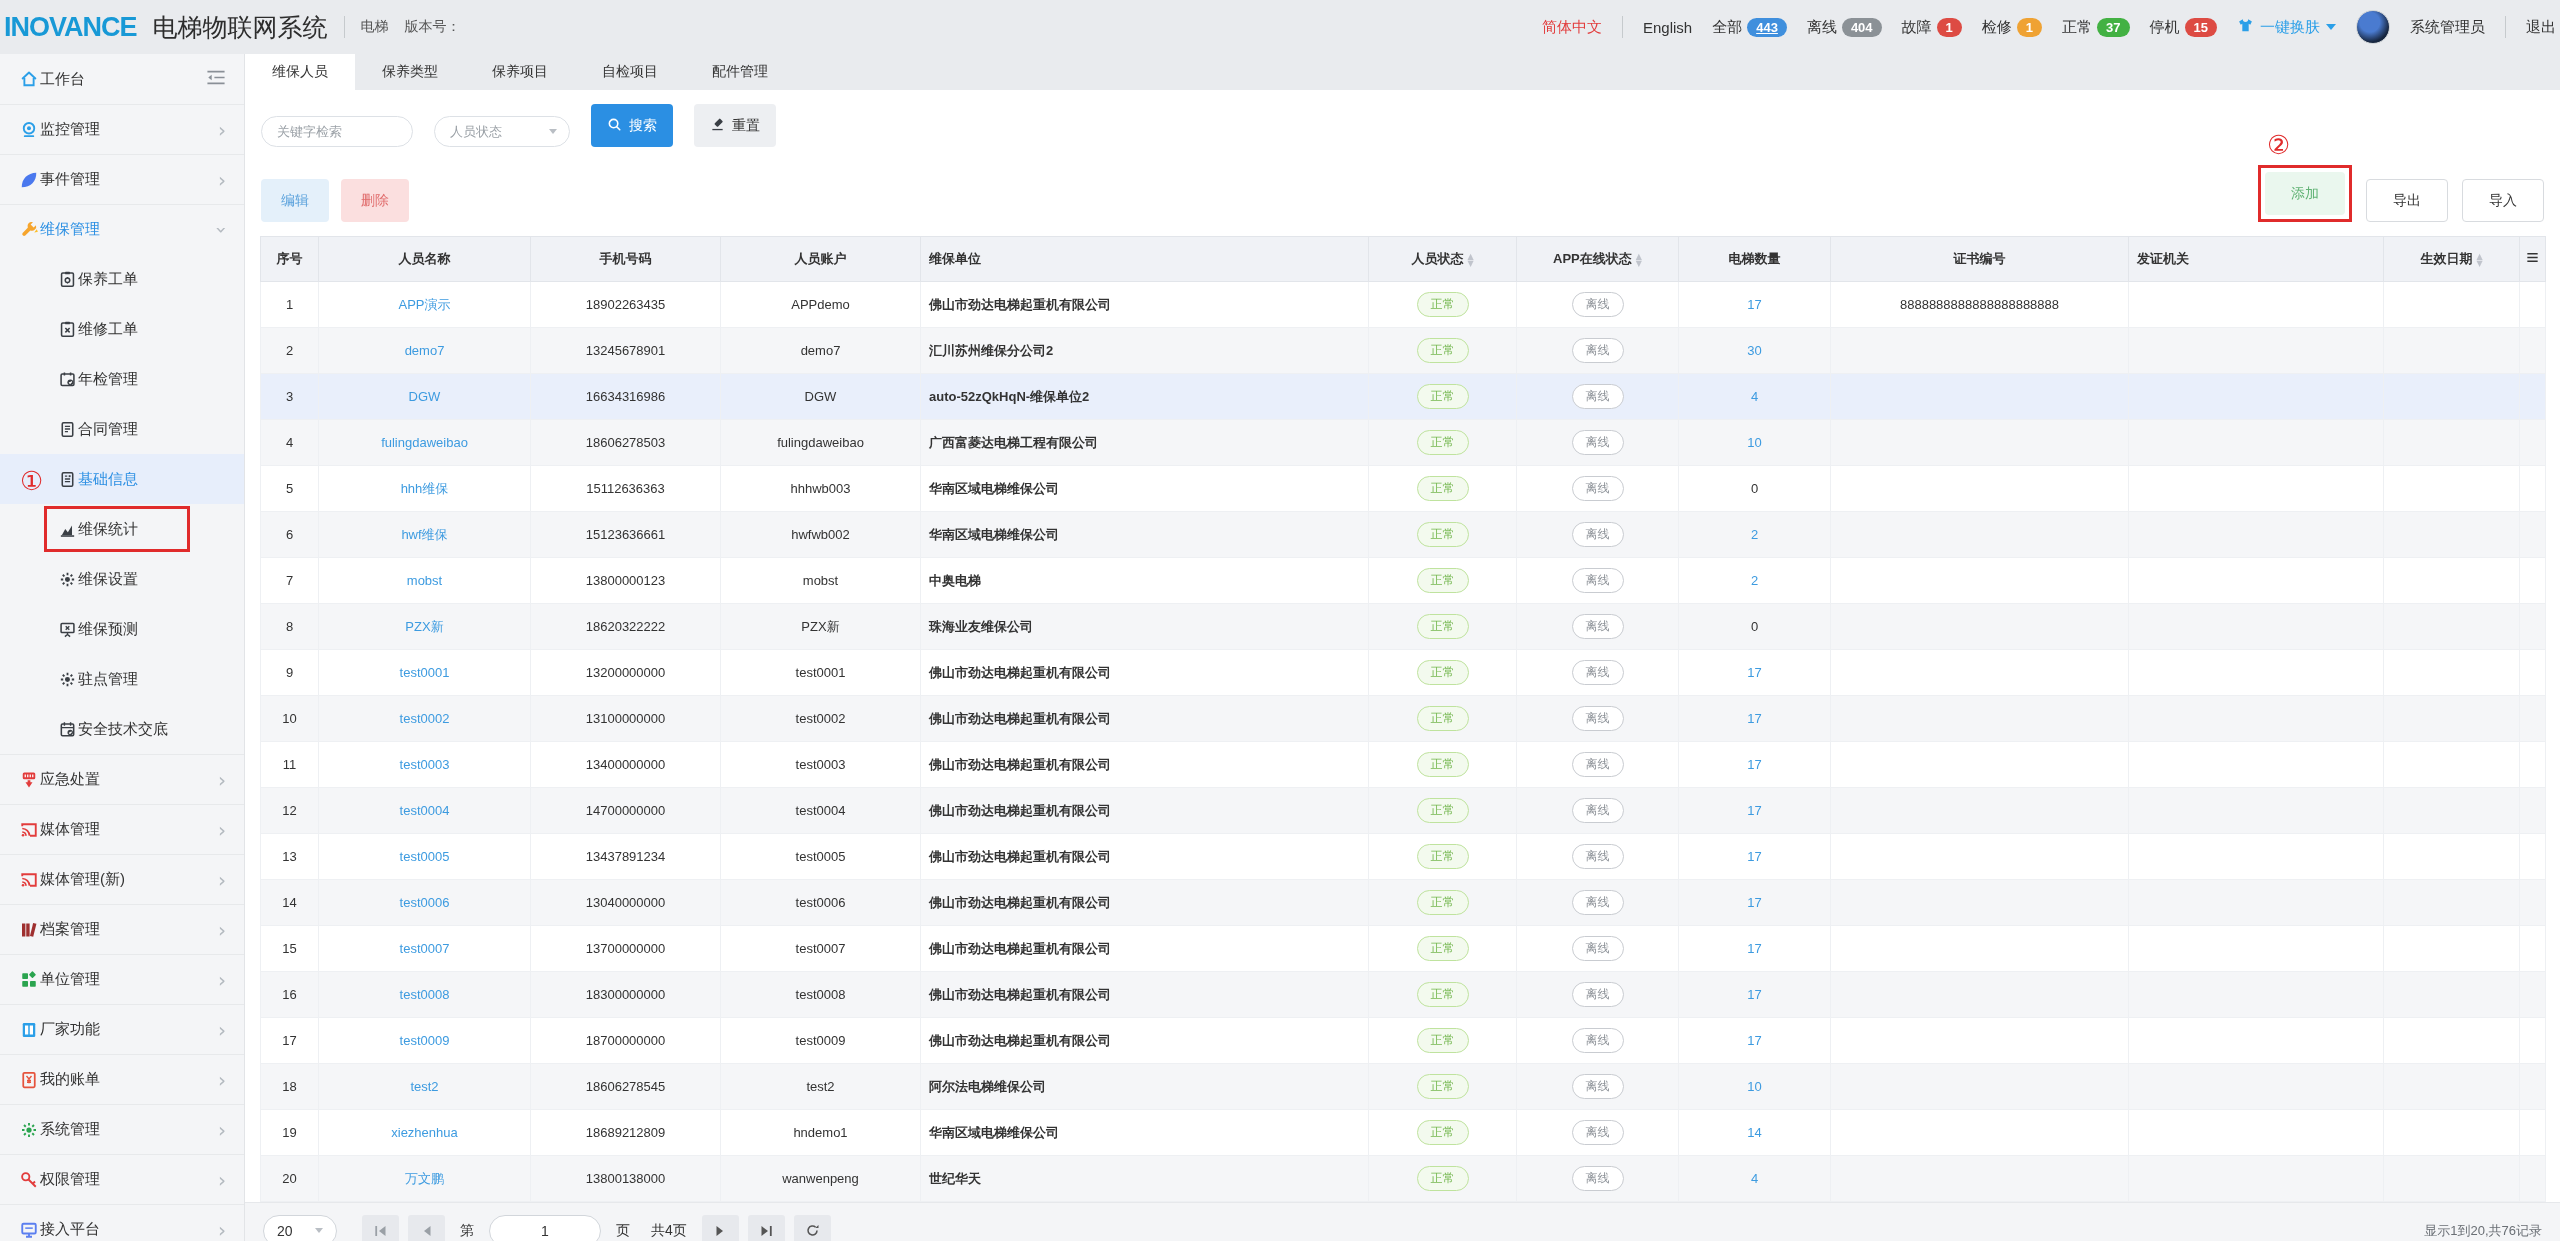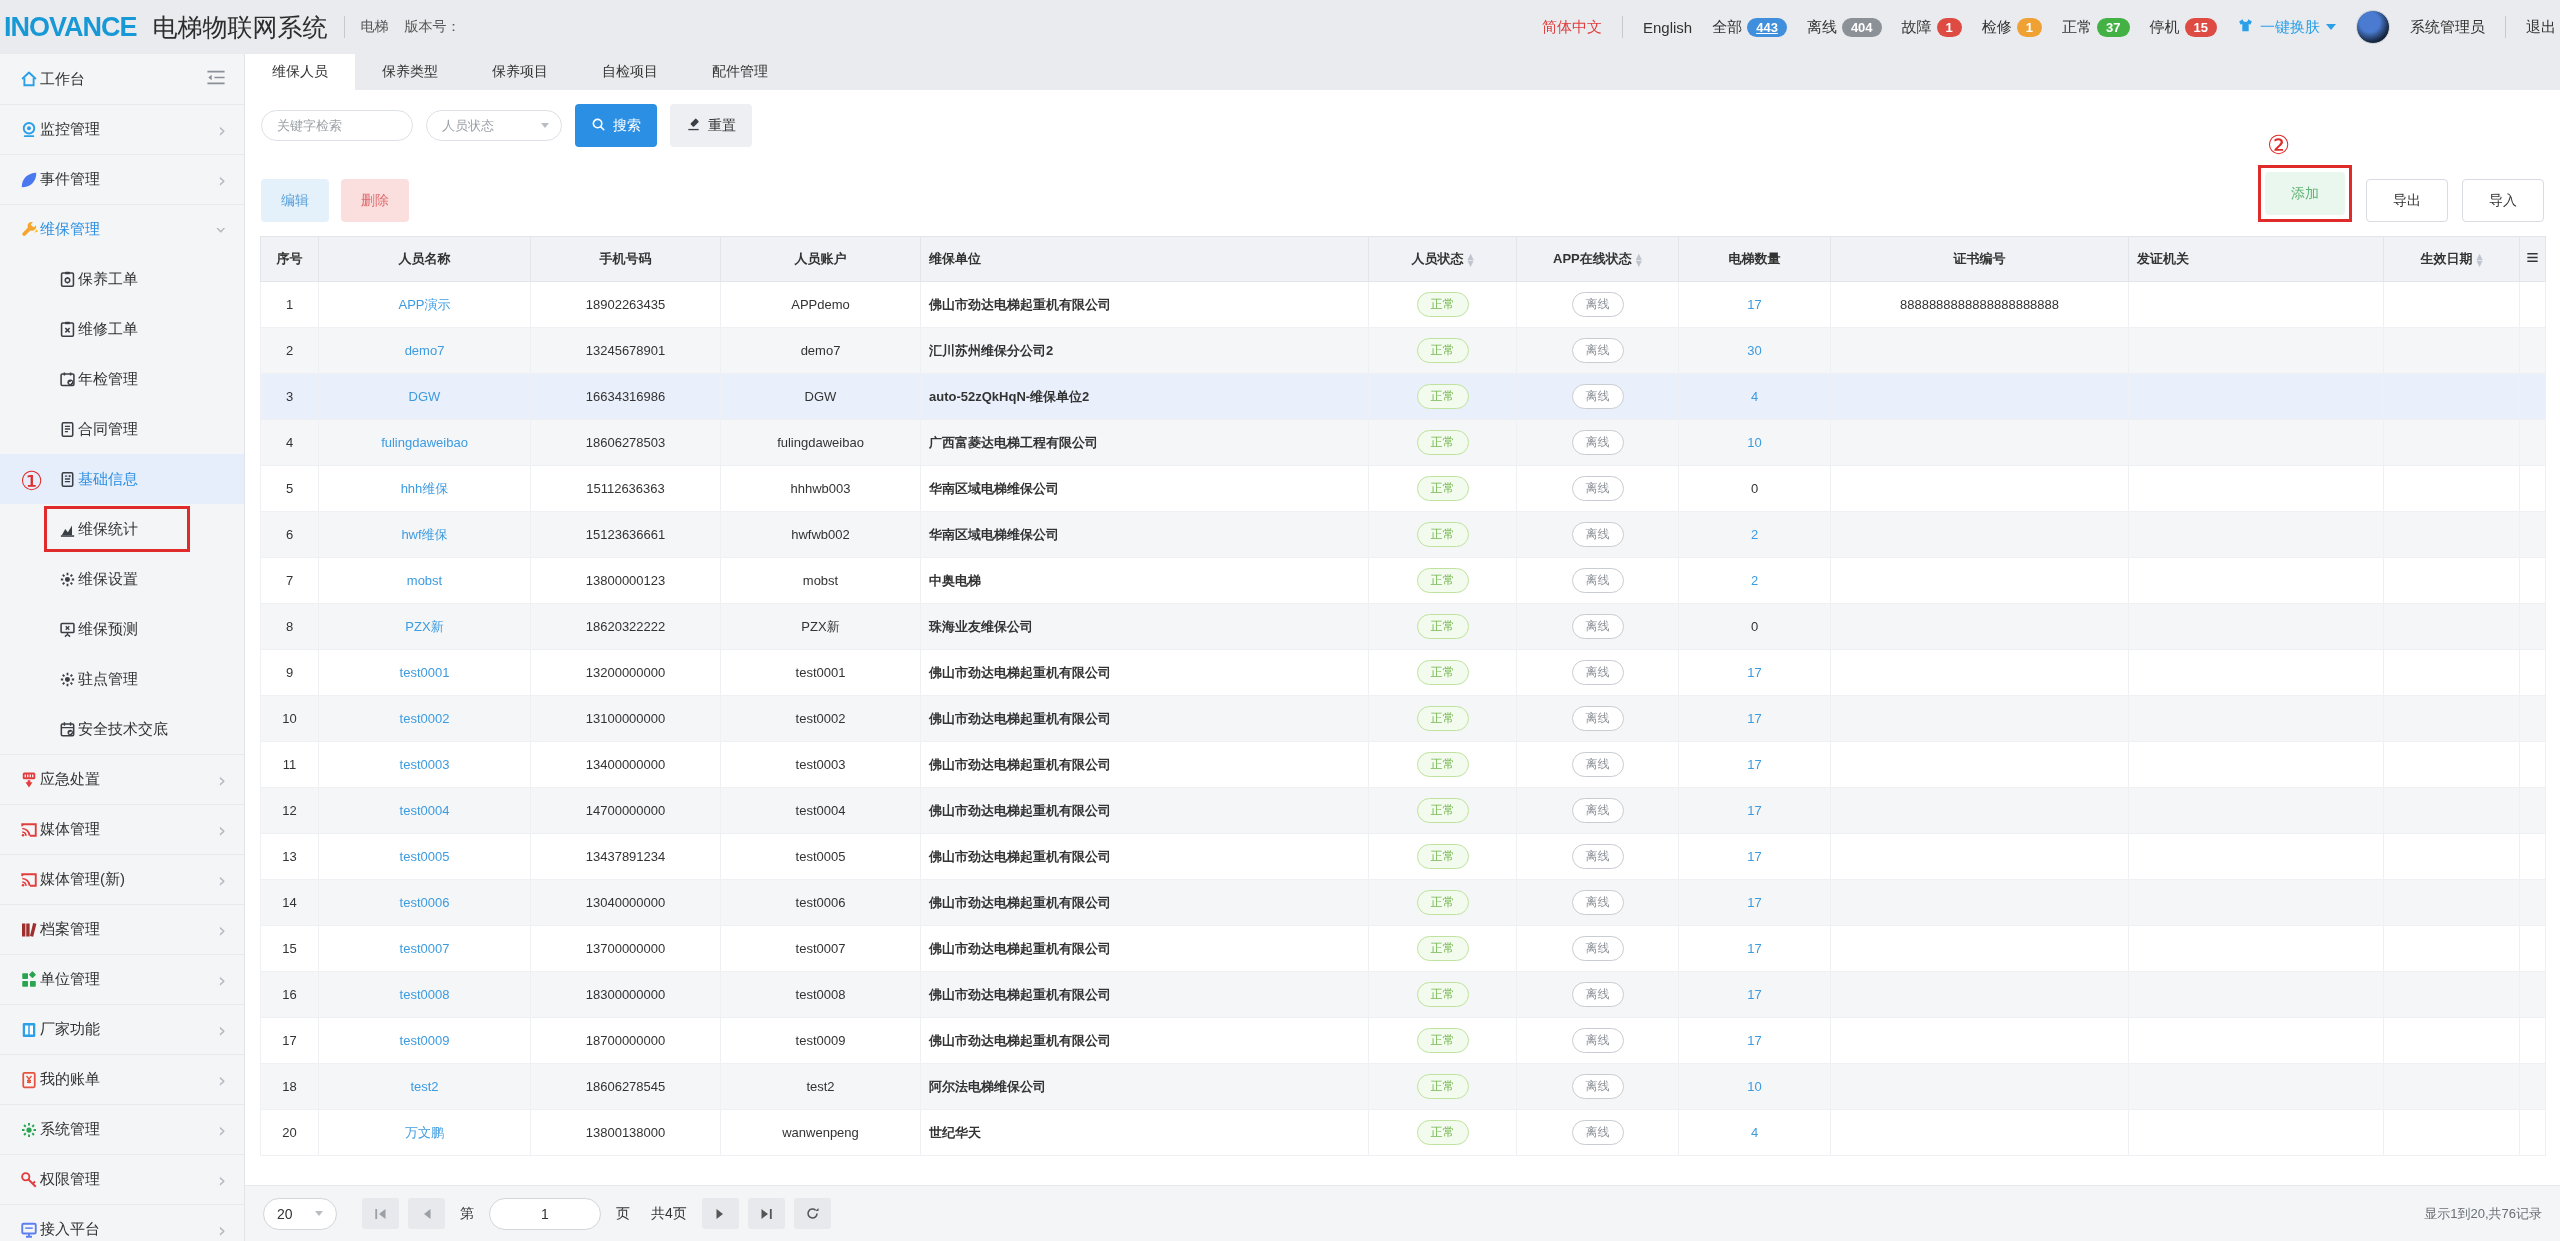--- a/index.html
+++ b/index.html
@@ -50,21 +50,21 @@
     font-family:"DejaVu Sans",sans-serif; line-height:1; }
   .annbox1 { position:absolute; left:44px; top:452px; width:146px; height:46px;
     border:3px solid #e02b2b; pointer-events:none; }
 
   
   .main { flex:1; display:flex; flex-direction:column; background:#fff; min-width:0; }
   .tabbar { height:36px; flex:0 0 36px; background:#e9ebee; display:flex; align-items:stretch; }
   .tab { padding:0 27px; display:flex; align-items:center; font-size:14px; color:#333; }
   .tab.active { background:#fff; }
 
-  .filters { display:flex; align-items:center; gap:13px; padding:14px 16px 12px; }
+  .filters { display:flex; align-items:flex-end; gap:21px; padding:14px 16px 12px; }
   .pill-input { width:152px; height:31px; border:1px solid #dde1e6; border-radius:16px;
     background:#fff; display:flex; align-items:center; padding:0 15px; font-size:13px; color:#9aa0a6; }
   .pill-select { width:136px; height:31px; border:1px solid #dde1e6; border-radius:16px;
     background:#fff; display:flex; align-items:center; justify-content:space-between;
     padding:0 12px 0 15px; font-size:13px; color:#9aa0a6; }
   .sel-caret { width:0; height:0; border-left:4px solid transparent; border-right:4px solid transparent; border-top:5px solid #b9bec4; }
   .btn { height:43px; border:none; border-radius:4px; padding:0 16px; font-size:14px;
     display:flex; align-items:center; gap:7px; font-family:inherit; }
   .btn-search { background:#2b8fe3; color:#fff; }
   .btn-reset { background:#edeff2; color:#333; }
@@ -804,20 +804,34 @@
     <td class="al">阿尔法电梯维保公司</td>
     <td><span class="pill pill-ok">正常</span></td>
     <td><span class="pill pill-off">离线</span></td>
     <td><a class="link elev" href="#">10</a></td>
     <td></td>
     <td class="al"></td>
     <td></td>
     <td></td>
   </tr>
 
+  <tr>
+    <td>19</td>
+    <td><a class="link" href="#">xiezhenhua</a></td>
+    <td>18689212809</td>
+    <td>hndemo1</td>
+    <td class="al">华南区域电梯维保公司</td>
+    <td><span class="pill pill-ok">正常</span></td>
+    <td><span class="pill pill-off">离线</span></td>
+    <td><a class="link elev" href="#">14</a></td>
+    <td></td>
+    <td class="al"></td>
+    <td></td>
+    <td></td>
+  </tr>
 
   <tr>
     <td>20</td>
     <td><a class="link" href="#">万文鹏</a></td>
     <td>13800138000</td>
     <td>wanwenpeng</td>
     <td class="al">世纪华天</td>
     <td><span class="pill pill-ok">正常</span></td>
     <td><span class="pill pill-off">离线</span></td>
     <td><a class="link elev" href="#">4</a></td>

